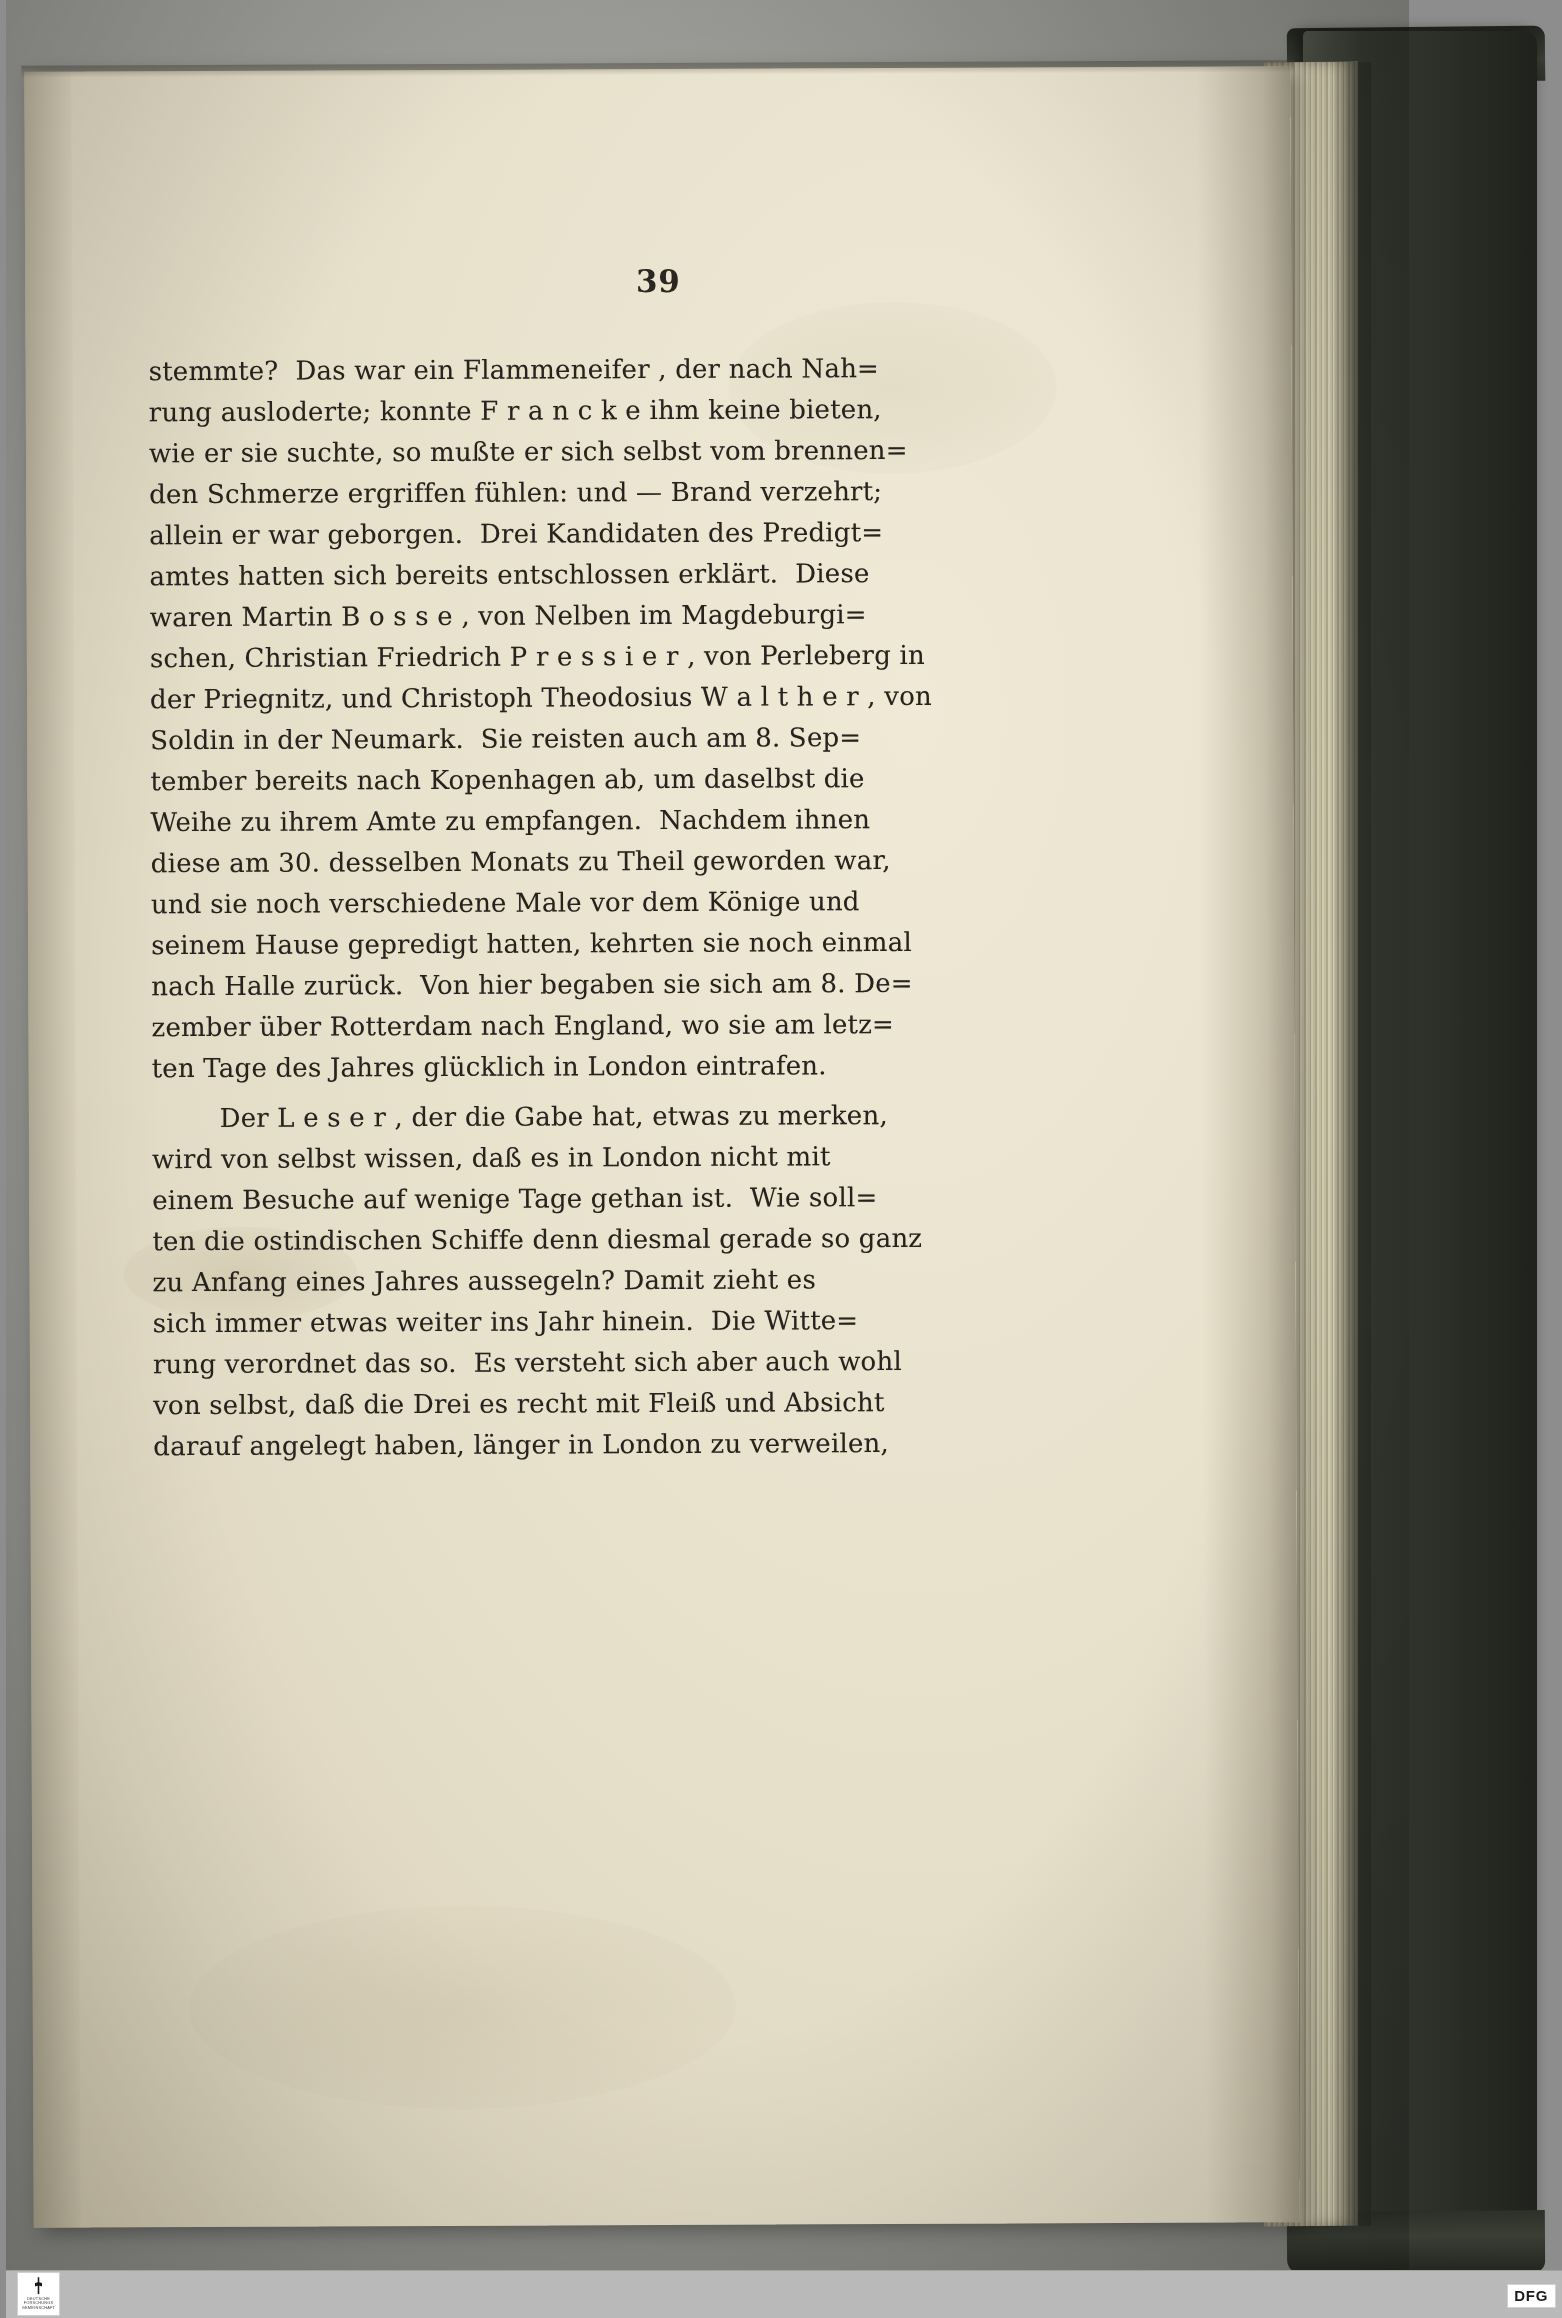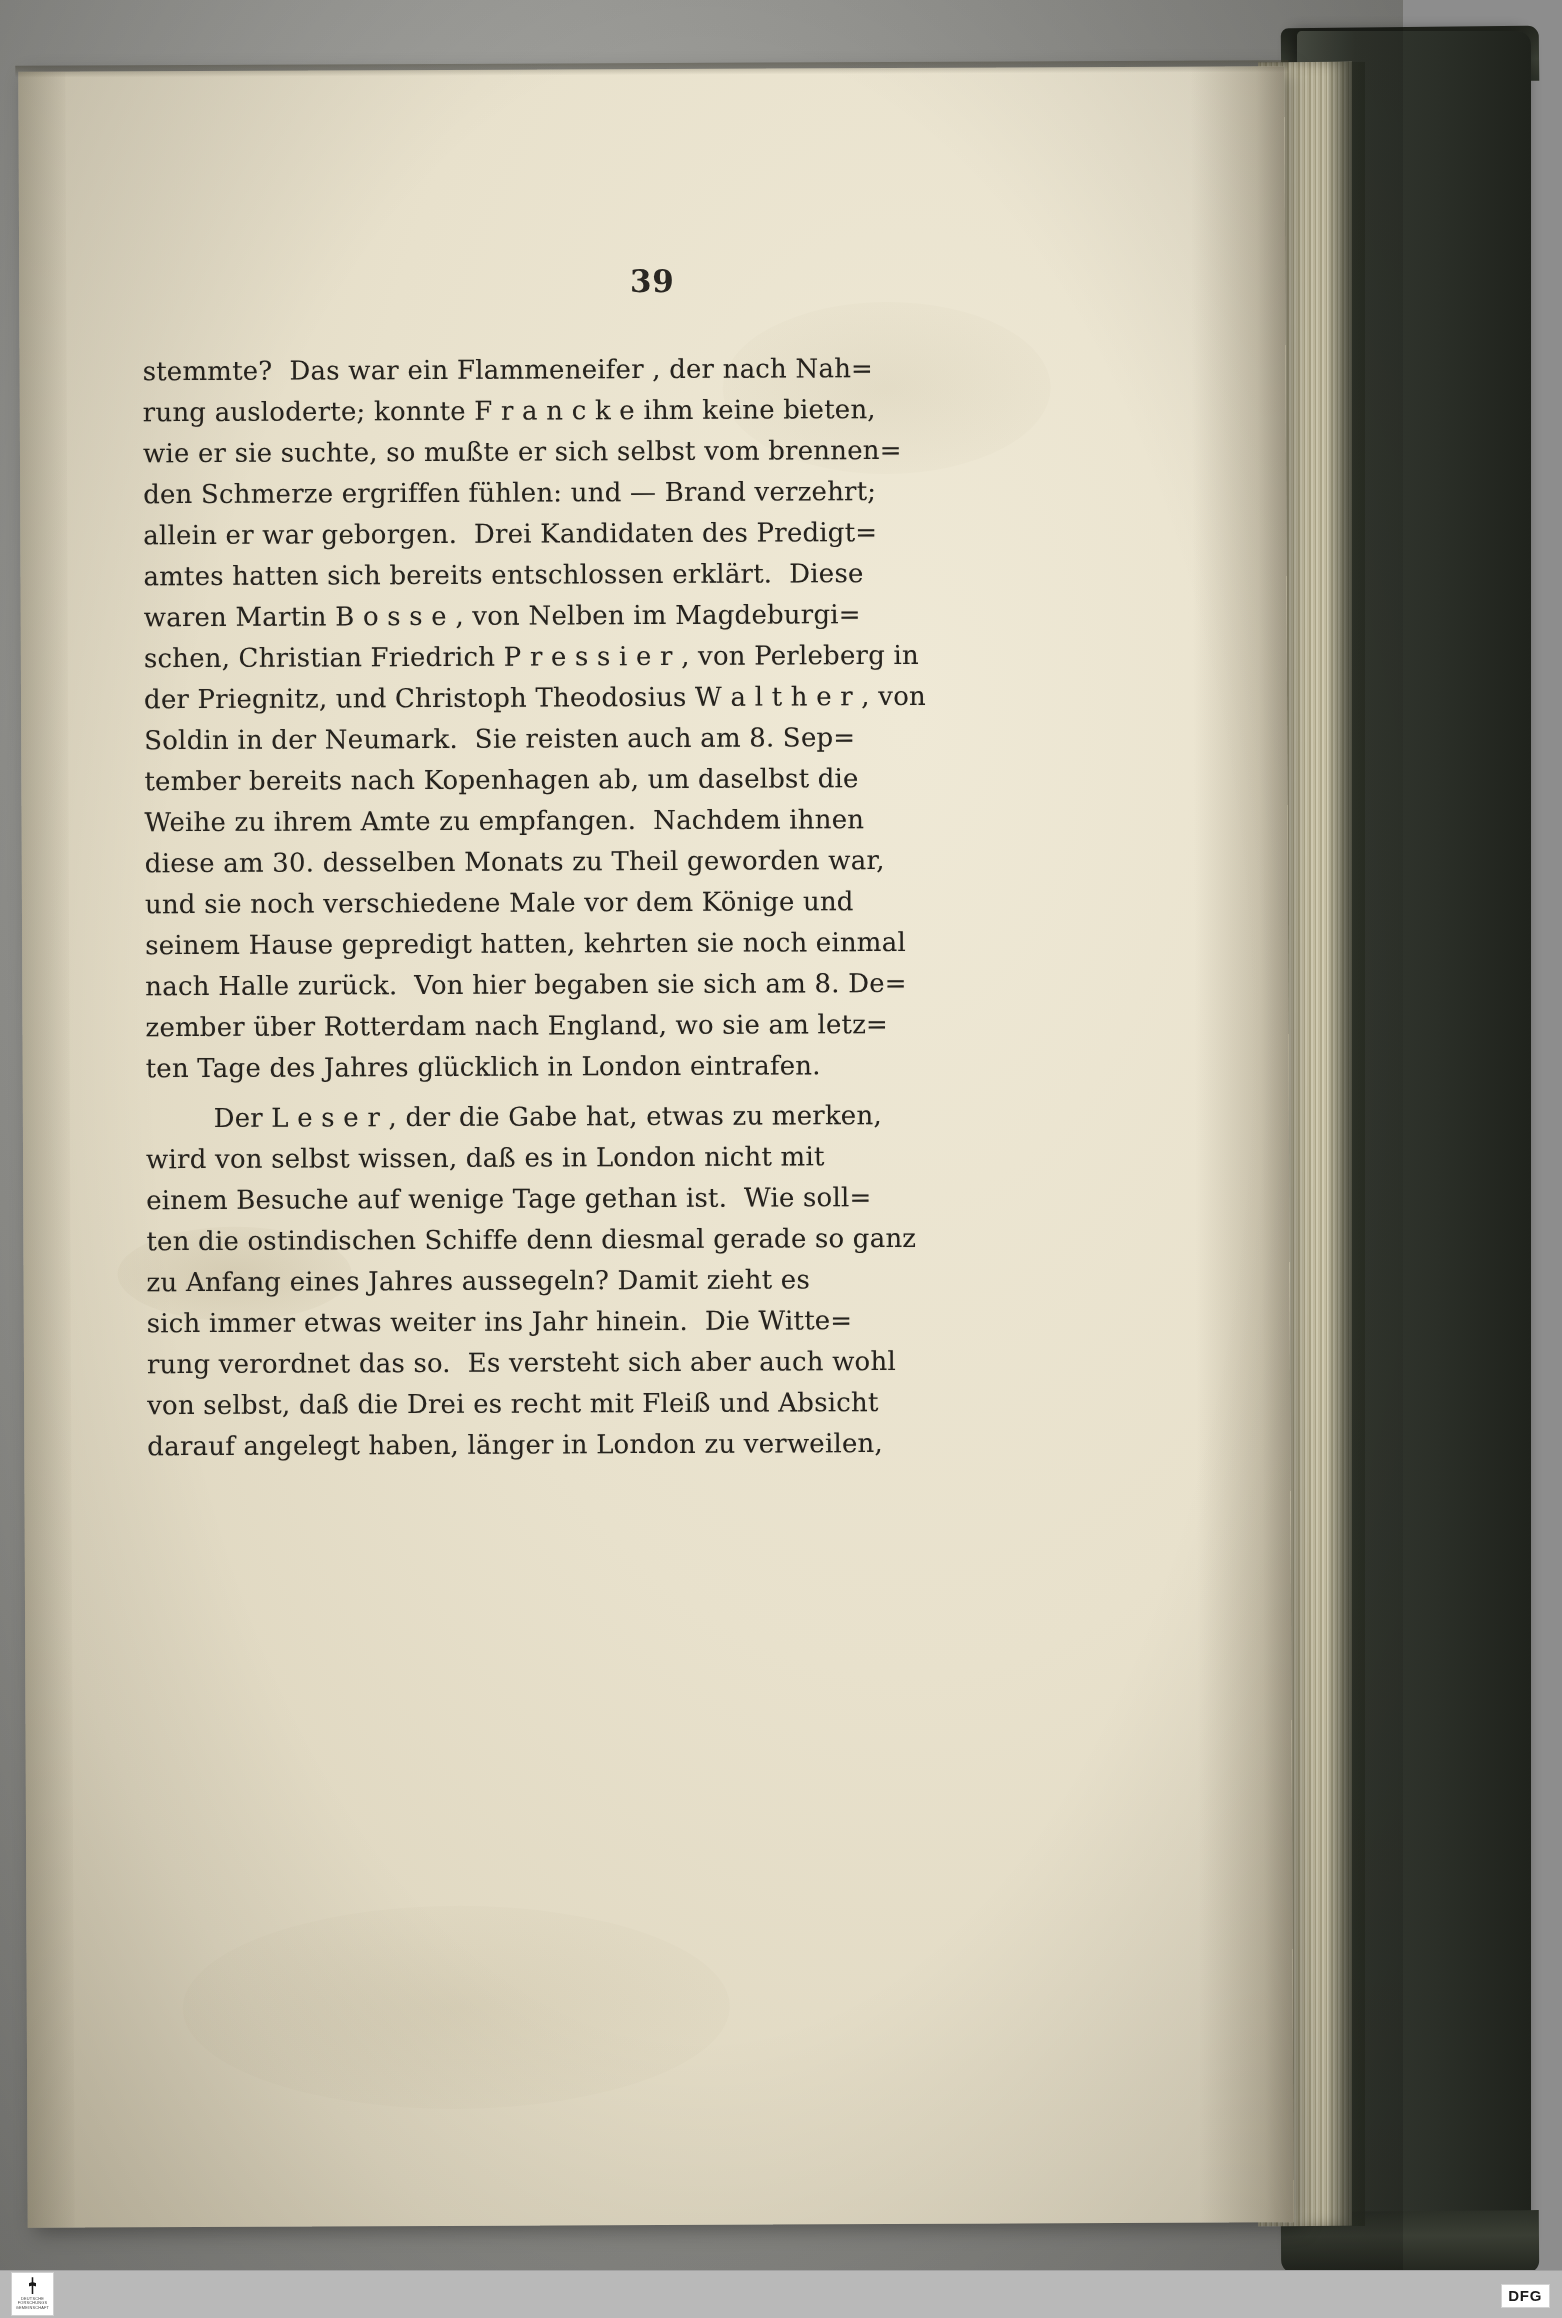--- a/index.html
+++ b/index.html
@@ -12,20 +12,21 @@
     height: 2319px;
     overflow: hidden;
     font-family: "Liberation Serif", serif;
   }
 
   #scan {
     position: relative;
     width: 1403px;
     height: 2319px;
     background: linear-gradient(100deg, #9a9a98 0%, #8e8e8c 40%, #86867f 100%);
+    margin-left: 6px;
   }
 
   
   .scan-bg {
     position: absolute;
     inset: 0;
     background:
       radial-gradient(ellipse at 30% 20%, #a3a39f 0%, #8b8b87 55%, #7c7c78 100%);
   }
 

